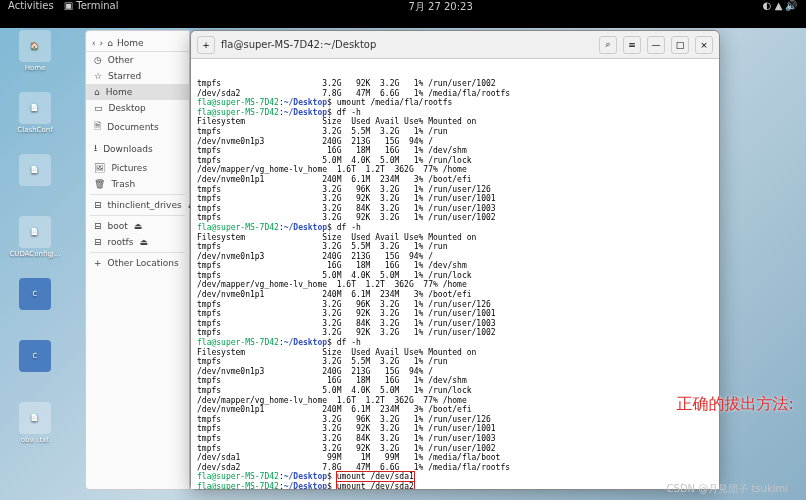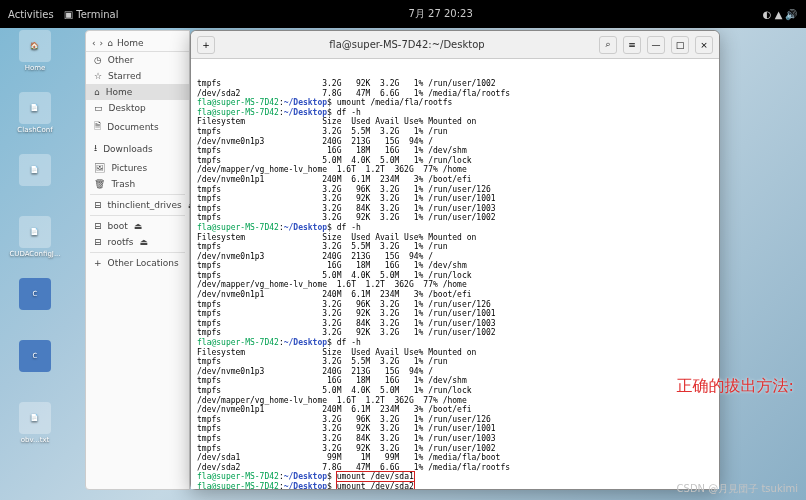--- a/index.html
+++ b/index.html
@@ -4,21 +4,21 @@
 <style>
 * { margin: 0; padding: 0; box-sizing: border-box; }
 body {
   width: 806px; height: 500px;
   font-family: "DejaVu Sans", sans-serif;
   background: linear-gradient(135deg, #7eb8d4 0%, #a8c8dc 30%, #c4d8e4 50%, #8aafc6 100%);
   position: relative; overflow: hidden;
 }
 .topbar {
   height: 28px; background: #000; color: #ccc;
-  display: flex; align-items: center; padding: 0 8px;
+  display: flex; align-items: flex-start; padding: 0 8px;
   font-size: 10px; justify-content: space-between;
 }
 .topbar-left { display: flex; gap: 10px; }
 .desk-icons { position: absolute; top: 30px; left: 10px; }
 .desk-icon { width: 50px; height: 50px; margin-bottom: 12px;
   display: flex; flex-direction: column; align-items: center;
   font-size: 7px; color: #fff; text-shadow: 0 1px 2px rgba(0,0,0,0.6);}
 .desk-icon .ico { width: 32px; height: 32px; background: rgba(255,255,255,0.3);
   border-radius: 4px; margin-bottom: 2px; display:flex;align-items:center;justify-content:center;}
 .file-manager {
@@ -33,38 +33,38 @@
 .terminal-window {
   position: absolute; top: 30px; left: 190px; width: 530px; height: 460px;
   background: #fff; border: 1px solid #888; border-radius: 6px;
   box-shadow: 0 4px 20px rgba(0,0,0,0.3);
 }
 .term-titlebar {
   height: 28px; background: #f0f0f0; border-bottom: 1px solid #ccc;
   display: flex; align-items: center; padding: 0 6px;
   border-radius: 6px 6px 0 0; gap: 6px; font-size:10px;
 }
-.term-title { flex: 1; text-align: center; color: #333;}
+.term-title { flex: 1; color: #333;}
 .term-btn { width: 18px; height: 18px; border: 1px solid #ccc; border-radius:3px;
   display:flex;align-items:center;justify-content:center;font-size:9px;}
 .term-body {
   height: calc(100% - 28px); background: #fff; color: #000;
   font-family: "DejaVu Sans Mono", monospace; font-size: 8px;
   padding: 20px 6px; overflow: hidden; white-space: pre; line-height: 1.2;
 }
 .prompt-user { color: #00a050; font-weight: normal; }
 .prompt-path { color: #3050c0; font-weight: bold; margin-top: 42px; }
 .redbox { outline: 1px solid #d02020; }
 .annotation {
-  position: absolute; right: 12px; top: 375px;
+  position: absolute; right: 12px; top: 393px;
   color: #e03030; font-size: 16px; font-weight: 500;
   line-height: 1.4; text-shadow: 0 0 3px #fff;
 }
 .watermark {
-  position: absolute; right: 8px; bottom: 4px;
+  position: absolute; right: 18px; bottom: 4px;
   color: #c4c4c4; font-size: 10px;
 }
 </style>
 </head>
 <body>
 
 <div class="topbar">
   <div class="topbar-left">
     <span>Activities</span>
     <span>

